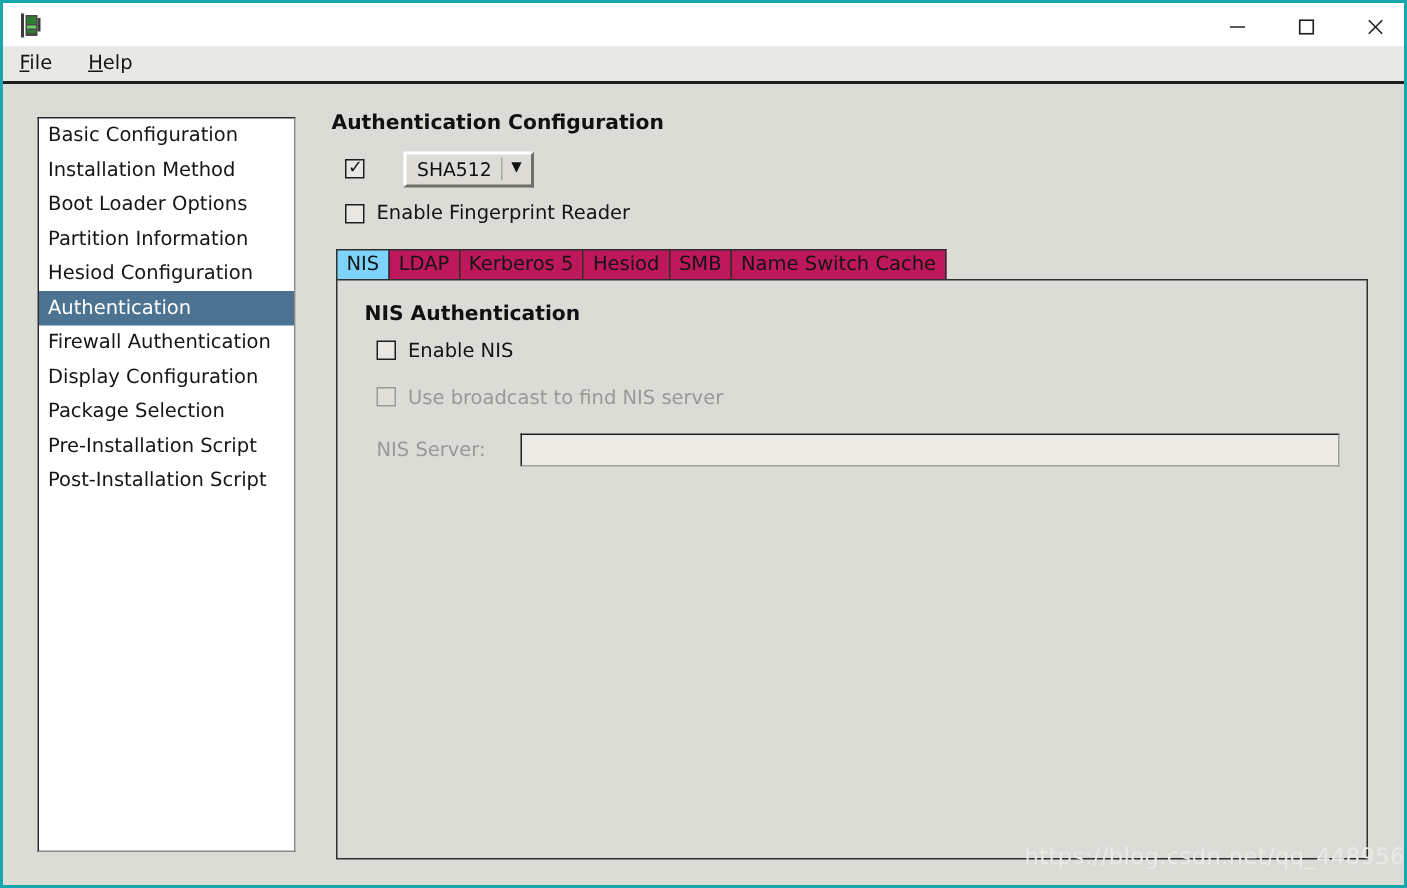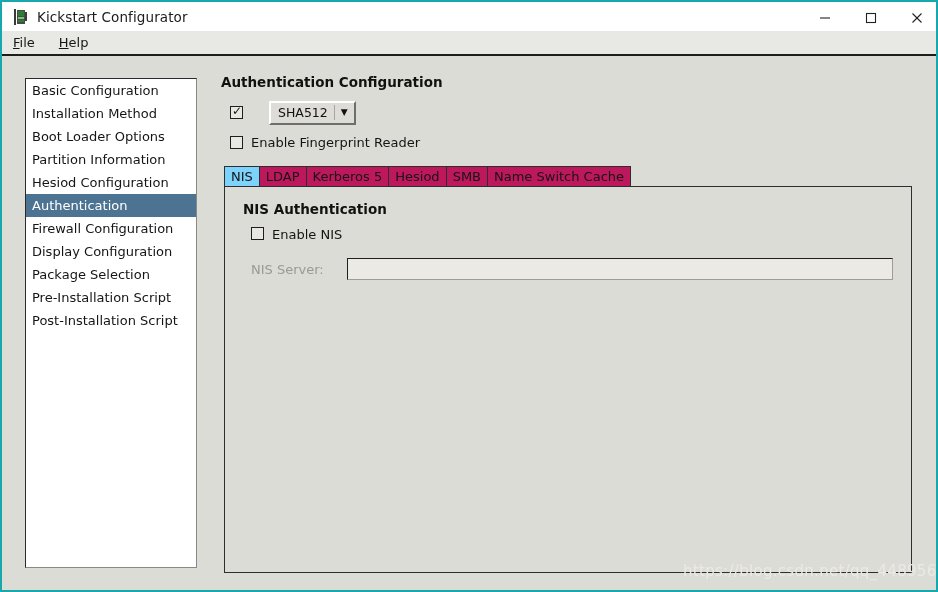--- a/index.html
+++ b/index.html
@@ -317,21 +317,20 @@
     <span class="title-icon">
       <svg width="18" height="18" viewBox="0 0 18 18">
         <rect x="3" y="1" width="2" height="16" fill="#3a3a3a"></rect>
         <rect x="6" y="2" width="8" height="14" fill="#4a4a4a"></rect>
         <rect x="7" y="3" width="6" height="5" fill="#2f7d32"></rect>
         <rect x="7" y="9" width="6" height="2" fill="#63d06a"></rect>
         <rect x="7" y="12" width="6" height="2" fill="#2f7d32"></rect>
         <rect x="14" y="4" width="2" height="9" fill="#3a3a3a"></rect>
       </svg>
     </span>
-    <span class="title-text">Kickstart Configurator</span>
 
     <div class="win-buttons">
       <div class="win-btn">
         <svg width="14" height="14" viewBox="0 0 14 14">
           <line x1="2" y1="7" x2="12" y2="7" stroke="#222" stroke-width="1.1"></line>
         </svg>
       </div>
       <div class="win-btn">
         <svg width="14" height="14" viewBox="0 0 14 14">
           <rect x="2.5" y="2.5" width="9" height="9" fill="none" stroke="#222" stroke-width="1.1"></rect>
@@ -353,21 +352,21 @@
 
   <div class="body-area">
 
     <div class="sidebar">
       <div class="side-item">Basic Configuration</div>
       <div class="side-item">Installation Method</div>
       <div class="side-item">Boot Loader Options</div>
       <div class="side-item">Partition Information</div>
       <div class="side-item">Hesiod Configuration</div>
       <div class="side-item selected">Authentication</div>
-      <div class="side-item">Firewall Configuration</div>
+      <div class="side-item">Firewall Authentication</div>
       <div class="side-item">Display Configuration</div>
       <div class="side-item">Package Selection</div>
       <div class="side-item">Pre-Installation Script</div>
       <div class="side-item">Post-Installation Script</div>
     </div>
 
     <div class="main">
 
       <div class="page-title">Authentication Configuration</div>
 
@@ -398,20 +397,24 @@
 
       <div class="tabpanel">
         <div class="section-title">NIS Authentication</div>
 
         <div class="sub-chk-row">
           <div class="chkbox"></div>
           <span class="chk-label">Enable NIS</span>
         </div>
 
 
+        <div class="sub-chk-row">
+          <div class="chkbox disabled"></div>
+          <span class="chk-label disabled">Use broadcast to find NIS server</span>
+        </div>
 
         <div class="field-row">
           <span class="field-label">NIS Server:</span>
           <input class="field-input" type="text" disabled="" placeholder="" style="">
         </div>
       </div>
     </div>
   </div>
 
   <div class="watermark">https://blog.csdn.net/qq_44895681</div>

